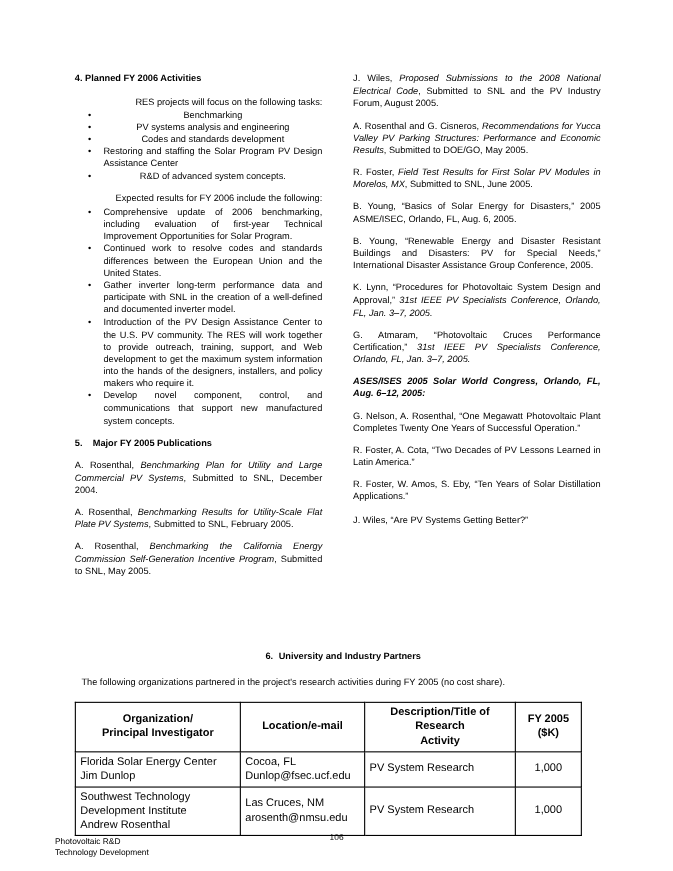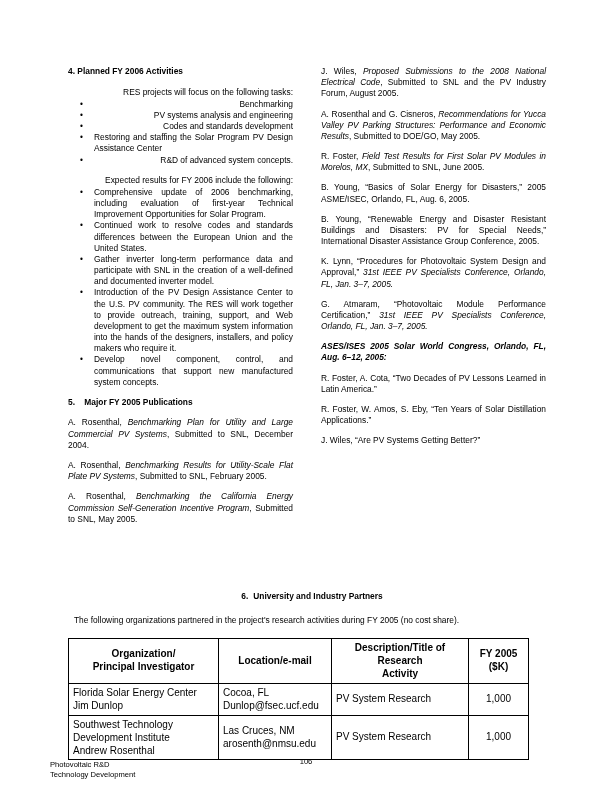--- a/index.html
+++ b/index.html
@@ -79,21 +79,21 @@
   }
   ul.bullets li::before {
     content: "\2022";
     position: absolute;
     left: 12px;
     top: 0;
     font-size: 8.4px;
     line-height: 1.33;
   }
   ul.bullets li.simple {
-    text-align: right;
+    text-align: center;
   }
 
   i, .ital { font-style: italic; }
   .bi { font-style: italic; font-weight: bold; }
 
   
   .sec6-head {
     position: absolute;
     left: 12px;
     right: 0;
@@ -234,24 +234,25 @@
       <p class="para"><span>A. Rosenthal and G. Cisneros, </span><i>Recommendations for Yucca Valley PV Parking Structures: Performance and Economic Results</i><span>, Submitted to DOE/GO, May 2005.</span></p>
 
       <p class="para"><span>R. Foster, </span><i>Field Test Results for First Solar PV Modules in Morelos, MX</i><span>, Submitted to SNL, June 2005.</span></p>
 
       <p class="para"><span>B. Young, “Basics of Solar Energy for Disasters,” 2005 ASME/ISEC, Orlando, FL, Aug. 6, 2005.</span><i></i><span></span></p>
 
       <p class="para"><span>B. Young, “Renewable Energy and Disaster Resistant Buildings and Disasters: PV for Special Needs,” International Disaster Assistance Group Conference, 2005.</span><i></i><span></span></p>
 
       <p class="para"><span>K. Lynn, “Procedures for Photovoltaic System Design and Approval,” </span><i>31st IEEE PV Specialists Conference, Orlando, FL, Jan. 3–7, 2005.</i><span></span></p>
 
-      <p class="para"><span>G. Atmaram, “Photovoltaic Module Performance Certification,” </span><i>31st IEEE PV Specialists Conference, Orlando, FL, Jan. 3–7, 2005.</i><span></span></p>
+      <p class="para"><span>G. Atmaram, “Photovoltaic Cruces Performance Certification,” </span><i>31st IEEE PV Specialists Conference, Orlando, FL, Jan. 3–7, 2005.</i><span></span></p>
 
       <p class="para"><span class="bi">ASES/ISES 2005 Solar World Congress, Orlando, FL, Aug. 6–12, 2005:</span></p>
 
+      <p class="para">G. Nelson, A. Rosenthal, “One Megawatt Photovoltaic Plant Completes Twenty One Years of Successful Operation.”</p>
       <p class="para">R. Foster, A. Cota, “Two Decades of PV Lessons Learned in Latin America.”</p>
       <p class="para">R. Foster, W. Amos, S. Eby, “Ten Years of Solar Distillation Applications.”</p>
       <p class="para">J. Wiles, “Are PV Systems Getting Better?”</p>
 
     </div>
   </div>
 
   <div class="sec6-head">
     <span class="num">6.</span><span>University and Industry Partners</span>
   </div>

